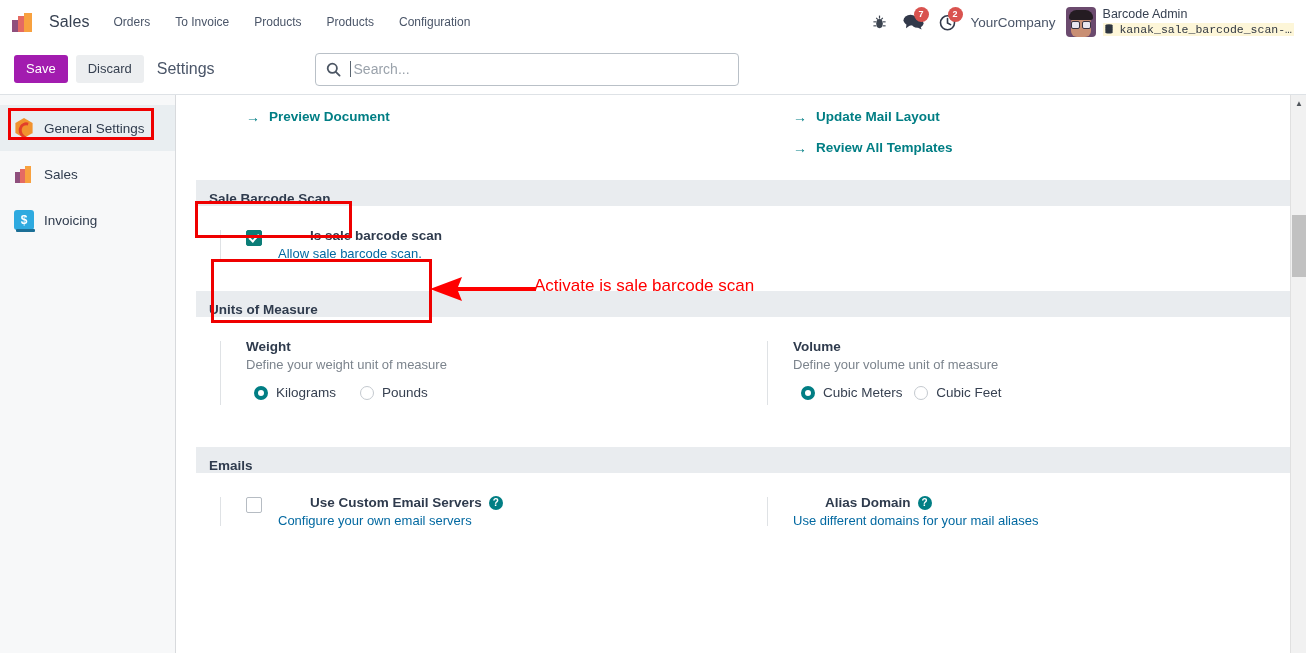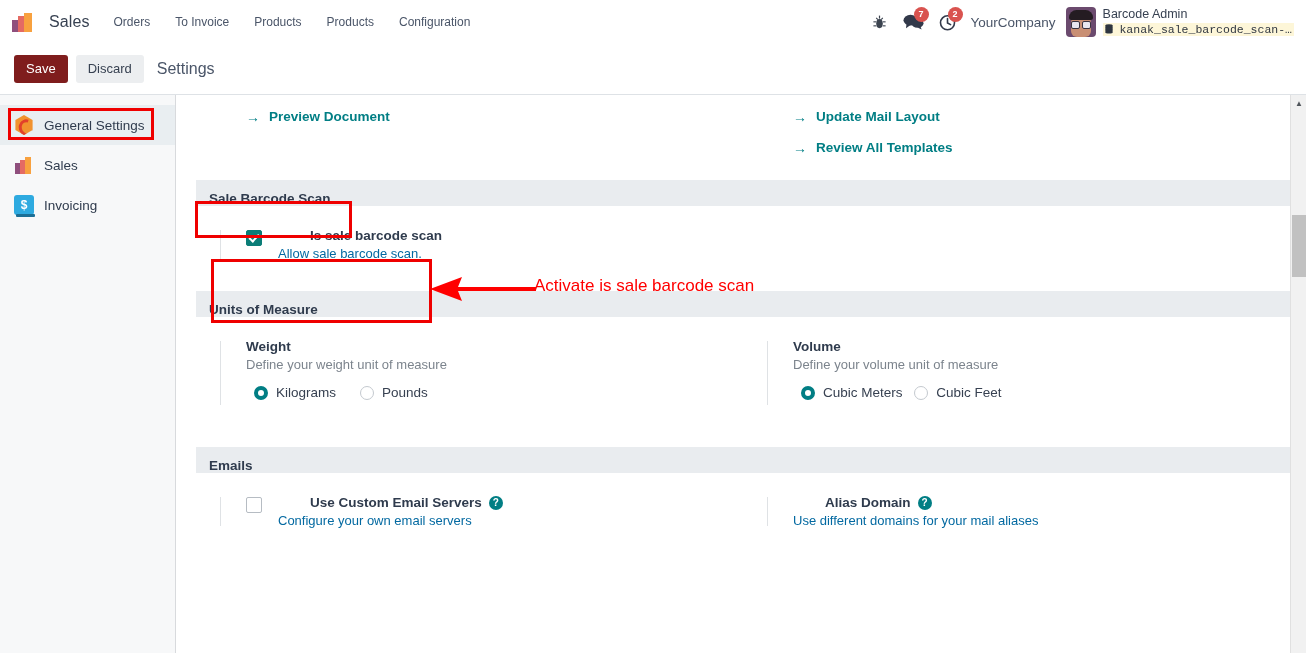--- a/index.html
+++ b/index.html
@@ -82,41 +82,41 @@
   .cpbar {
     position: absolute; top: 44px; left: 0;
     width: 1306px; height: 51px;
     background: #ffffff; border-bottom: 1px solid #dee2e6;
     display: flex; align-items: center;
   }
   .btn {
     font-size: 13px; padding: 5px 11px; border-radius: 3px;
     cursor: pointer; border: 1px solid transparent; line-height: 1.3;
   }
-  .btn-save { background: #7f1d1d; color: #fff; margin-left: 14px; }
+  .btn-save { background: #a21caf; color: #fff; margin-left: 14px; }
   .btn-discard { background: #eceef0; color: #374151; margin-left: 8px; }
   .bc-title { margin-left: 13px; font-size: 16px; color: #4a5568; }
   .searchwrap {
     margin-left: 100px; width: 424px; height: 33px;
     border: 1px solid #b9c0c7; border-radius: 4px; background: #fff;
     display: flex; align-items: center; padding: 0 10px;
   }
   .search-ico { color: #58606a; display: flex; align-items: center; }
   .caret { width: 1px; height: 16px; background: #5a6570; margin: 0 1px 0 9px; }
   .search-ph { font-size: 14px; color: #9aa2ab; margin-left: 2px; }
 
   
   .sidebar {
     position: absolute; top: 95px; left: 0;
     width: 176px; height: 558px;
     background: #f7f8f9; border-right: 1px solid #d8dadd;
     padding-top: 10px;
   }
   .side-item {
-    display: flex; align-items: center; height: 40px;
+    display: flex; align-items: center; height: 46px;
     padding-left: 14px; cursor: pointer; font-size: 13.5px; color: #2f3b4d;
     gap: 10px;
   }
   .side-item.active { background: #e9eef1; }
   .side-ico { width: 20px; height: 20px; flex: none; position: relative; }
   
   .ico-gs {
     background: #f1922e;
     clip-path: polygon(50% 0%, 93% 25%, 93% 75%, 50% 100%, 7% 75%, 7% 25%);
   }
@@ -308,20 +308,30 @@
       </div>
     </div>
   </div>
 </div>
 
 <div class="cpbar">
   <button class="btn btn-save">Save</button>
   <button class="btn btn-discard">Discard</button>
   <span class="bc-title">Settings</span>
 
+  <div class="searchwrap">
+    <span class="search-ico">
+      <svg width="15" height="15" viewBox="0 0 15 15" fill="none" stroke="#4b5563" stroke-width="1.8" aria-hidden="true">
+        <circle cx="6.3" cy="6.3" r="4.6"></circle>
+        <path d="M9.8 9.8 L13.6 13.6" stroke-linecap="round"></path>
+      </svg>
+    </span>
+    <span class="caret"></span>
+    <span class="search-ph">Search...</span>
+  </div>
 </div>
 
 <div class="sidebar">
   <div class="side-item active">
     <span class="side-ico ico-gs"></span>
     <span>General Settings</span>
   </div>
   <div class="side-item">
     <span class="side-ico ico-sales">
       <i class="s1"></i>

